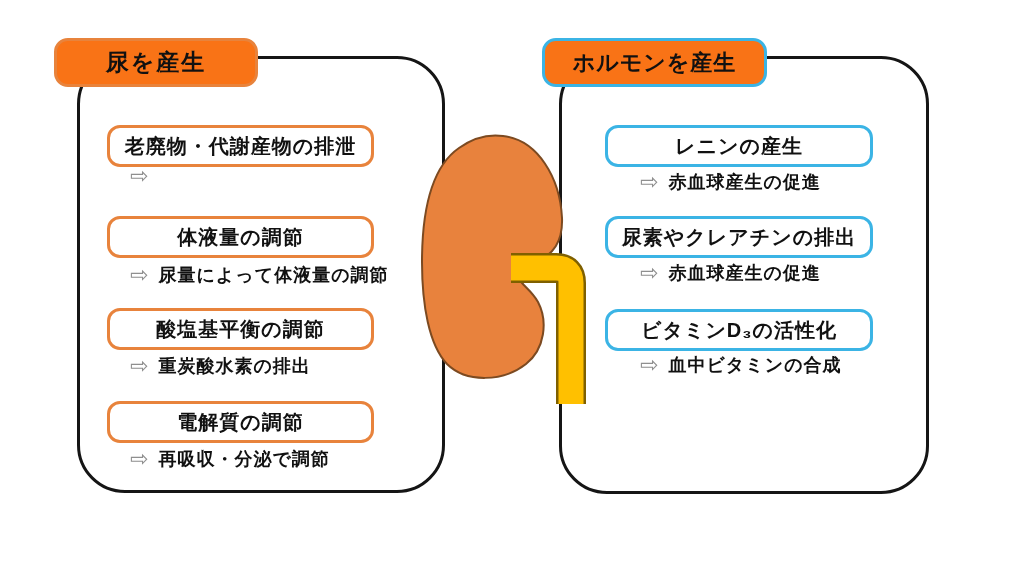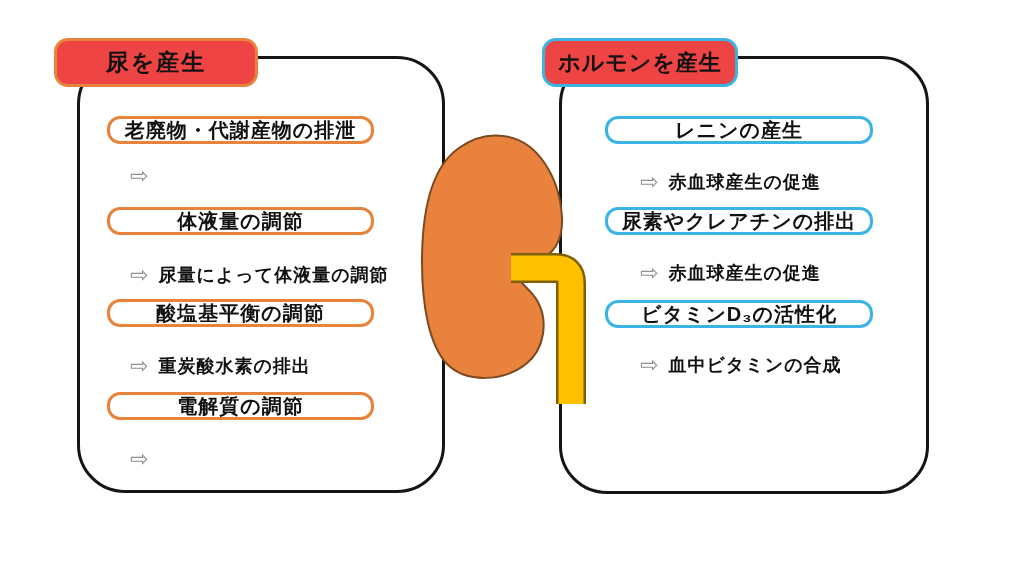--- a/index.html
+++ b/index.html
@@ -9,33 +9,33 @@
     color:#111;
   }
   .panel{
     position:absolute;box-sizing:border-box;background:#fff;
     border:3px solid #151515;border-radius:48px;z-index:0;
   }
   #left-panel{left:77px;top:56px;width:368px;height:437px;}
   #right-panel{left:559px;top:56px;width:370px;height:438px;}
 
   .title-box{
-    position:absolute;box-sizing:border-box;background:#ef4444;z-index:3;
+    position:absolute;box-sizing:border-box;background:#f97316;z-index:3;
     display:flex;align-items:center;justify-content:center;
     font-weight:bold;border-radius:14px;letter-spacing:2px;
     white-space:nowrap;
   }
   #left-title{left:54px;top:38px;width:204px;height:49px;font-size:23px;border:3.5px solid var(--orange);}
-  #right-title{left:542px;top:38px;width:196px;height:49px;font-size:22px;letter-spacing:1px;border:3.5px solid var(--blue);}
+  #right-title{left:542px;top:38px;width:225px;height:49px;font-size:22px;letter-spacing:1px;border:3.5px solid var(--blue);}
 
   .item-box{
     position:absolute;box-sizing:border-box;background:#fff;z-index:1;
     display:flex;align-items:center;justify-content:center;
     font-size:20px;font-weight:bold;border-radius:13px;letter-spacing:1px;
-    white-space:nowrap;height:28px;
+    white-space:nowrap;height:42px;margin-top:9px;
   }
   .left-col{left:107px;width:267px;border:3px solid var(--orange);}
   .right-col{left:605px;width:268px;border:3px solid var(--blue);}
 
   .detail{
     position:absolute;z-index:1;height:28px;
     display:flex;align-items:center;gap:9px;
     font-size:18px;font-weight:bold;white-space:nowrap;letter-spacing:1px;
   }
   .detail .arrow{
@@ -69,20 +69,21 @@
 
 <div class="item-box left-col" style="top:299px">酸塩基平衡の調節</div>
 <div class="detail l" style="top:352px">
   <span class="arrow">⇨</span>
   <span>重炭酸水素の排出</span>
 </div>
 
 <div class="item-box left-col" style="top:392px">電解質の調節</div>
 <div class="detail l" style="top:445px">
   <span class="arrow">⇨</span>
+  <span>再吸収・分泌で調節</span>
 </div>
 
 <div class="item-box right-col" style="top:116px">レニンの産生</div>
 <div class="detail r" style="top:168px">
   <span class="arrow">⇨</span>
   <span>赤血球産生の促進</span>
 </div>
 
 <div class="item-box right-col" style="top:207px">尿素やクレアチンの排出</div>
 <div class="detail r" style="top:259px">

